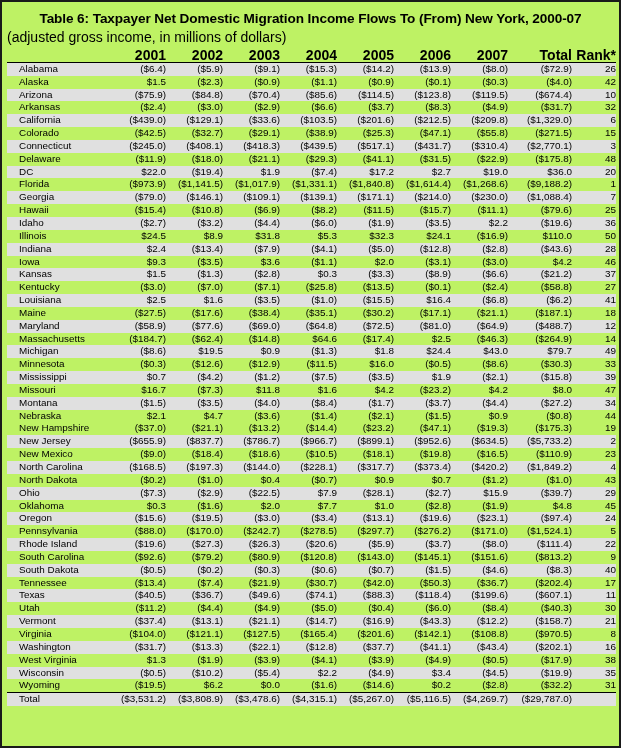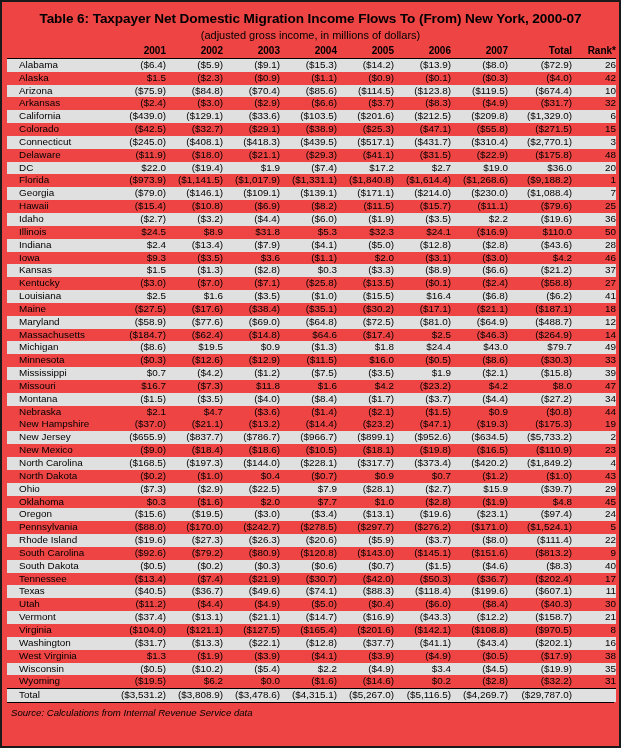--- a/index.html
+++ b/index.html
@@ -13,53 +13,52 @@
     font-family: "Liberation Sans", sans-serif;
     color: #000000;
     overflow: hidden;
   }
   #table-frame {
     box-sizing: border-box;
     width: 621px;
     height: 748px;
     border: 2px solid #1a1a1a;
     padding: 4px 5px 0 5px;
-    background: #ef4444;
+    background: #bef264;
     display: flex;
     flex-direction: column;
   }
   .title {
     text-align: center;
     font-size: 13.6px;
     font-weight: bold;
     letter-spacing: -0.1px;
     padding: 5px 0 3px 0;
     white-space: nowrap;
   }
   .subtitle {
-    text-align: center;
-    font-size: 11px;
+    font-size: 14px;
     padding-bottom: 4px;
   }
   table.grid {
     border-collapse: collapse;
     width: 100%;
     table-layout: fixed;
     font-size: 9.9px;
   }
   table.grid th, table.grid td {
     padding: 0;
     line-height: 12.85px;
     height: 12.85px;
     white-space: nowrap;
     overflow: hidden;
   }
   thead th {
     font-weight: bold;
-    font-size: 10px;
+    font-size: 14px;
     text-align: right;
     padding-right: 7px;
     padding-bottom: 1px;
     border-bottom: 1.4px solid #000;
     vertical-align: bottom;
     height: 16px;
   }
   thead th.state-head {
     text-align: left;
     padding-left: 4px;
@@ -727,17 +726,14 @@
           <td>($4,315.1)</td>
           <td>($5,267.0)</td>
           <td>($5,116.5)</td>
           <td>($4,269.7)</td>
           <td>($29,787.0)</td>
           <td></td>
         </tr>
       </tbody>
   </table>
 
-  <div class="source-wrap">
-    <div class="source">Source: Calculations from Internal Revenue Service data</div>
-  </div>
 
 </div>
 
 </body></html>

